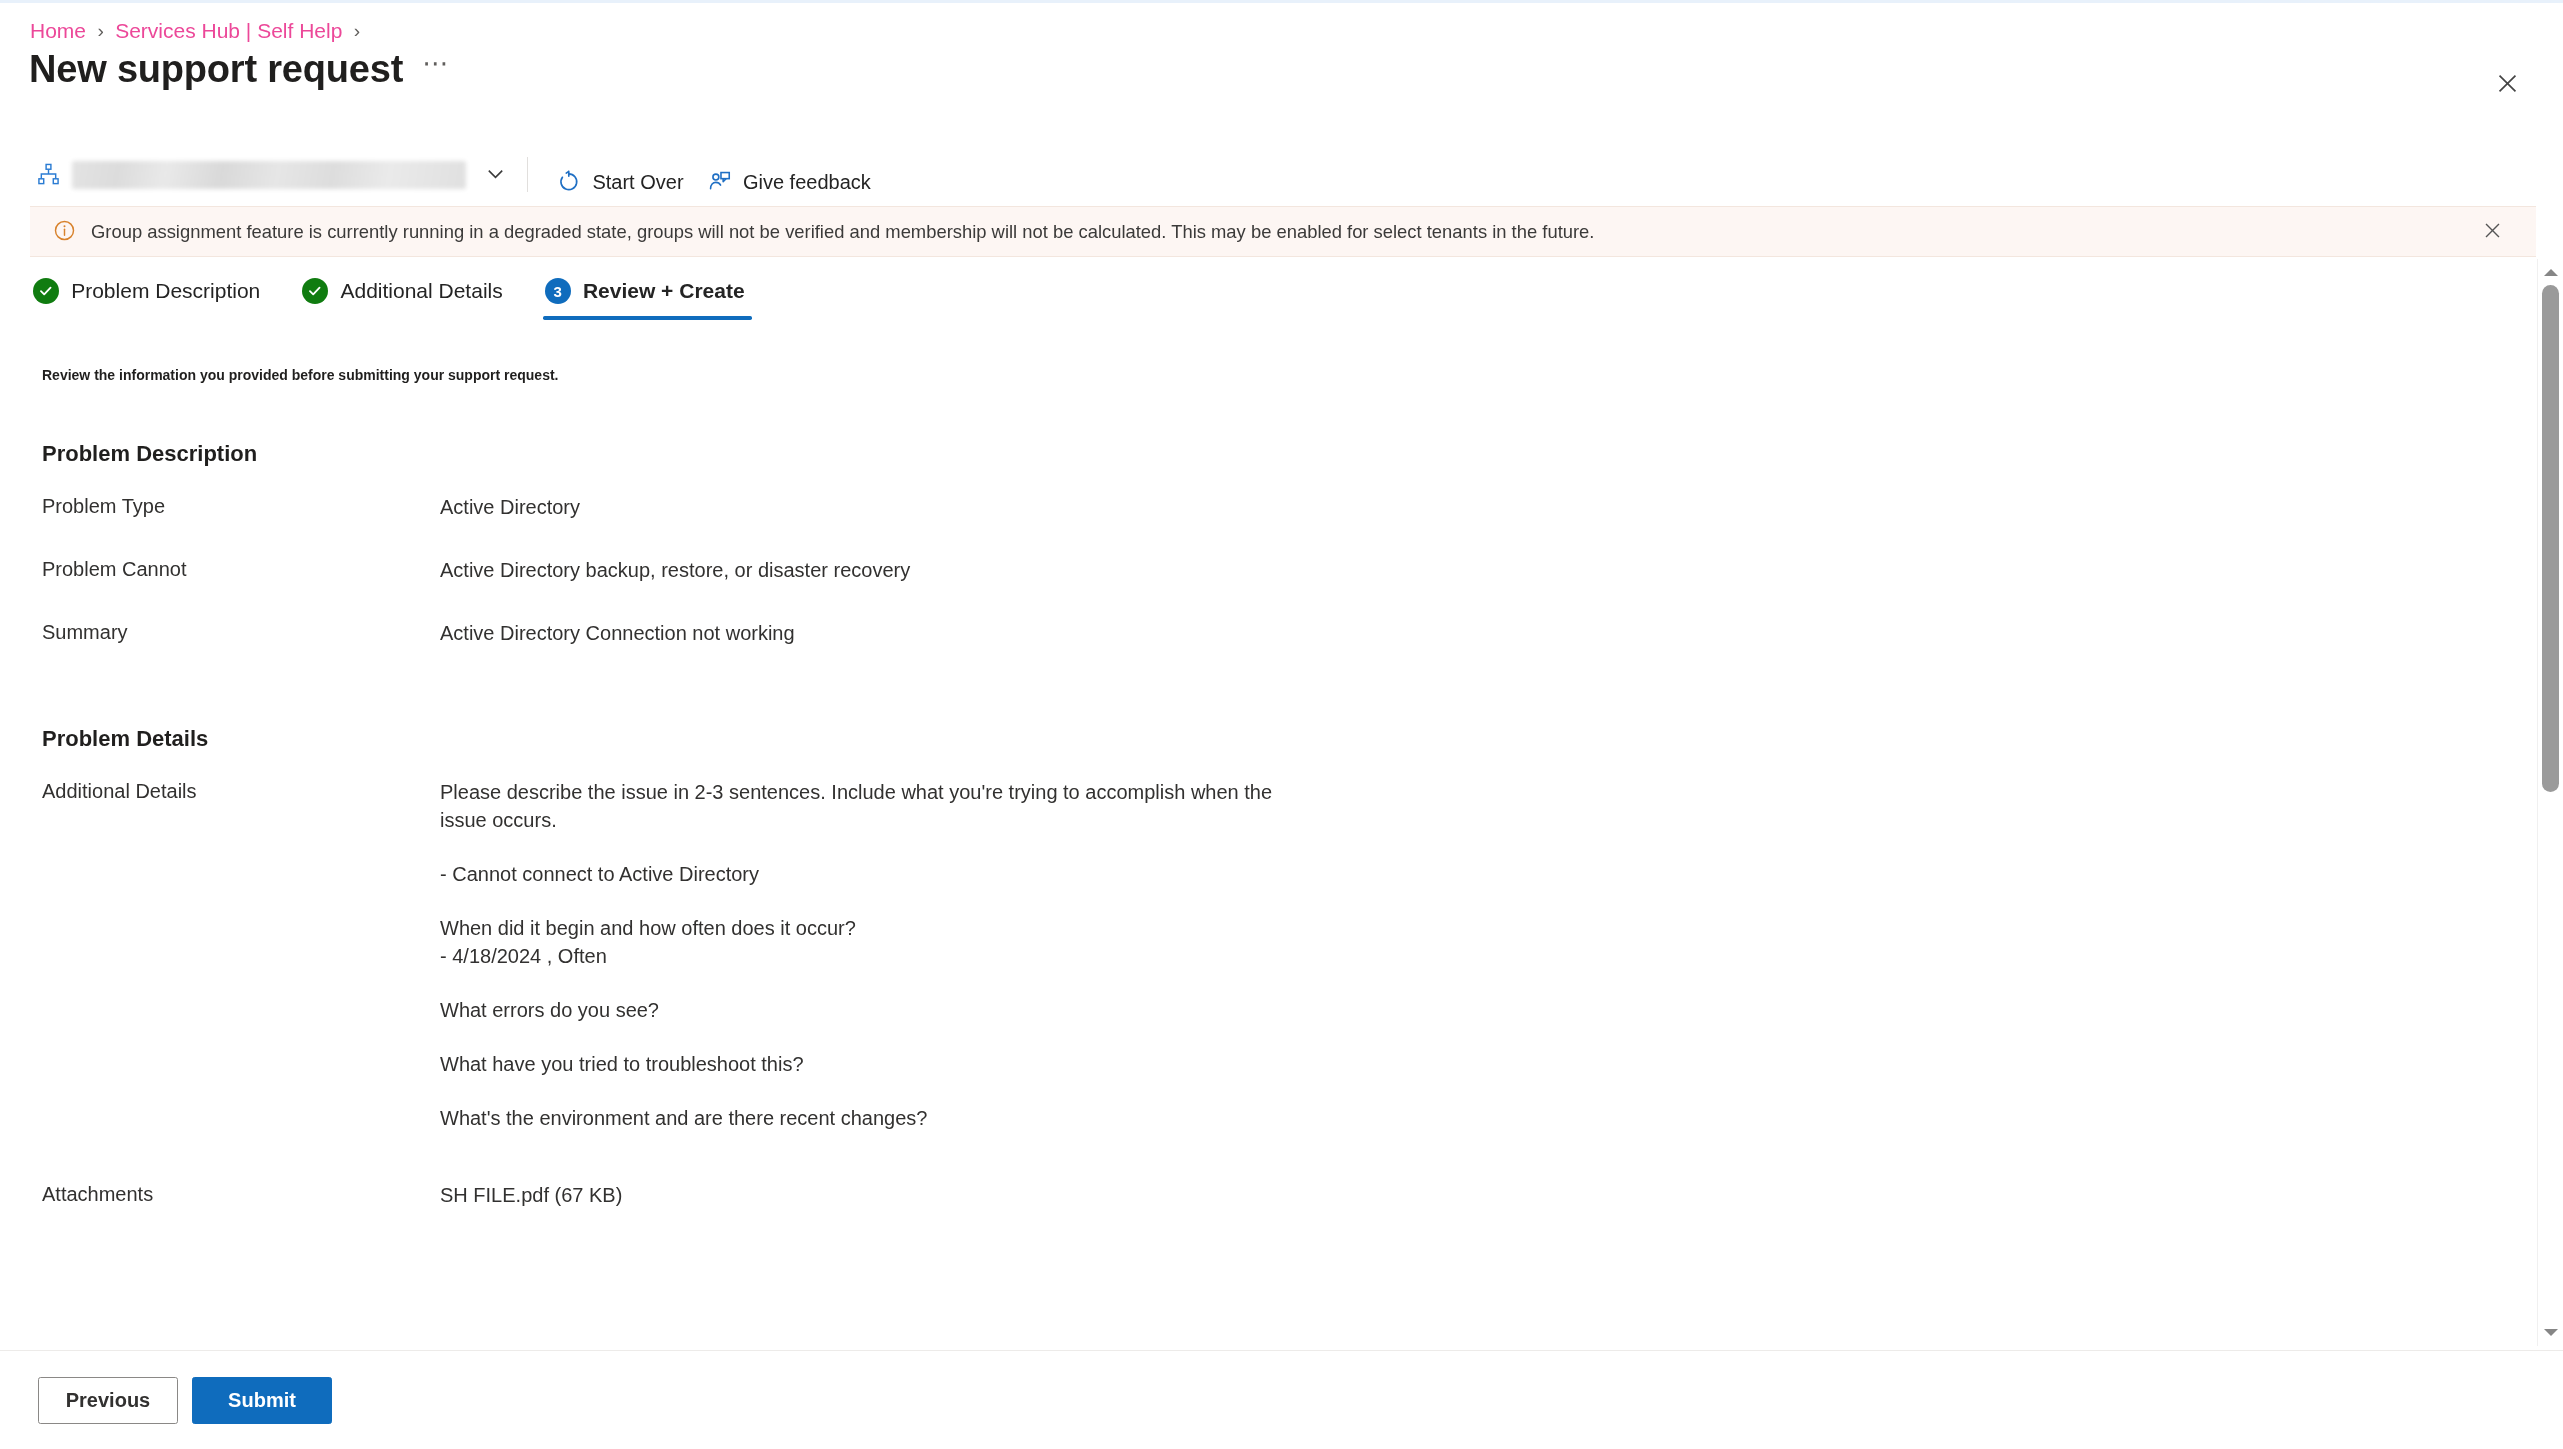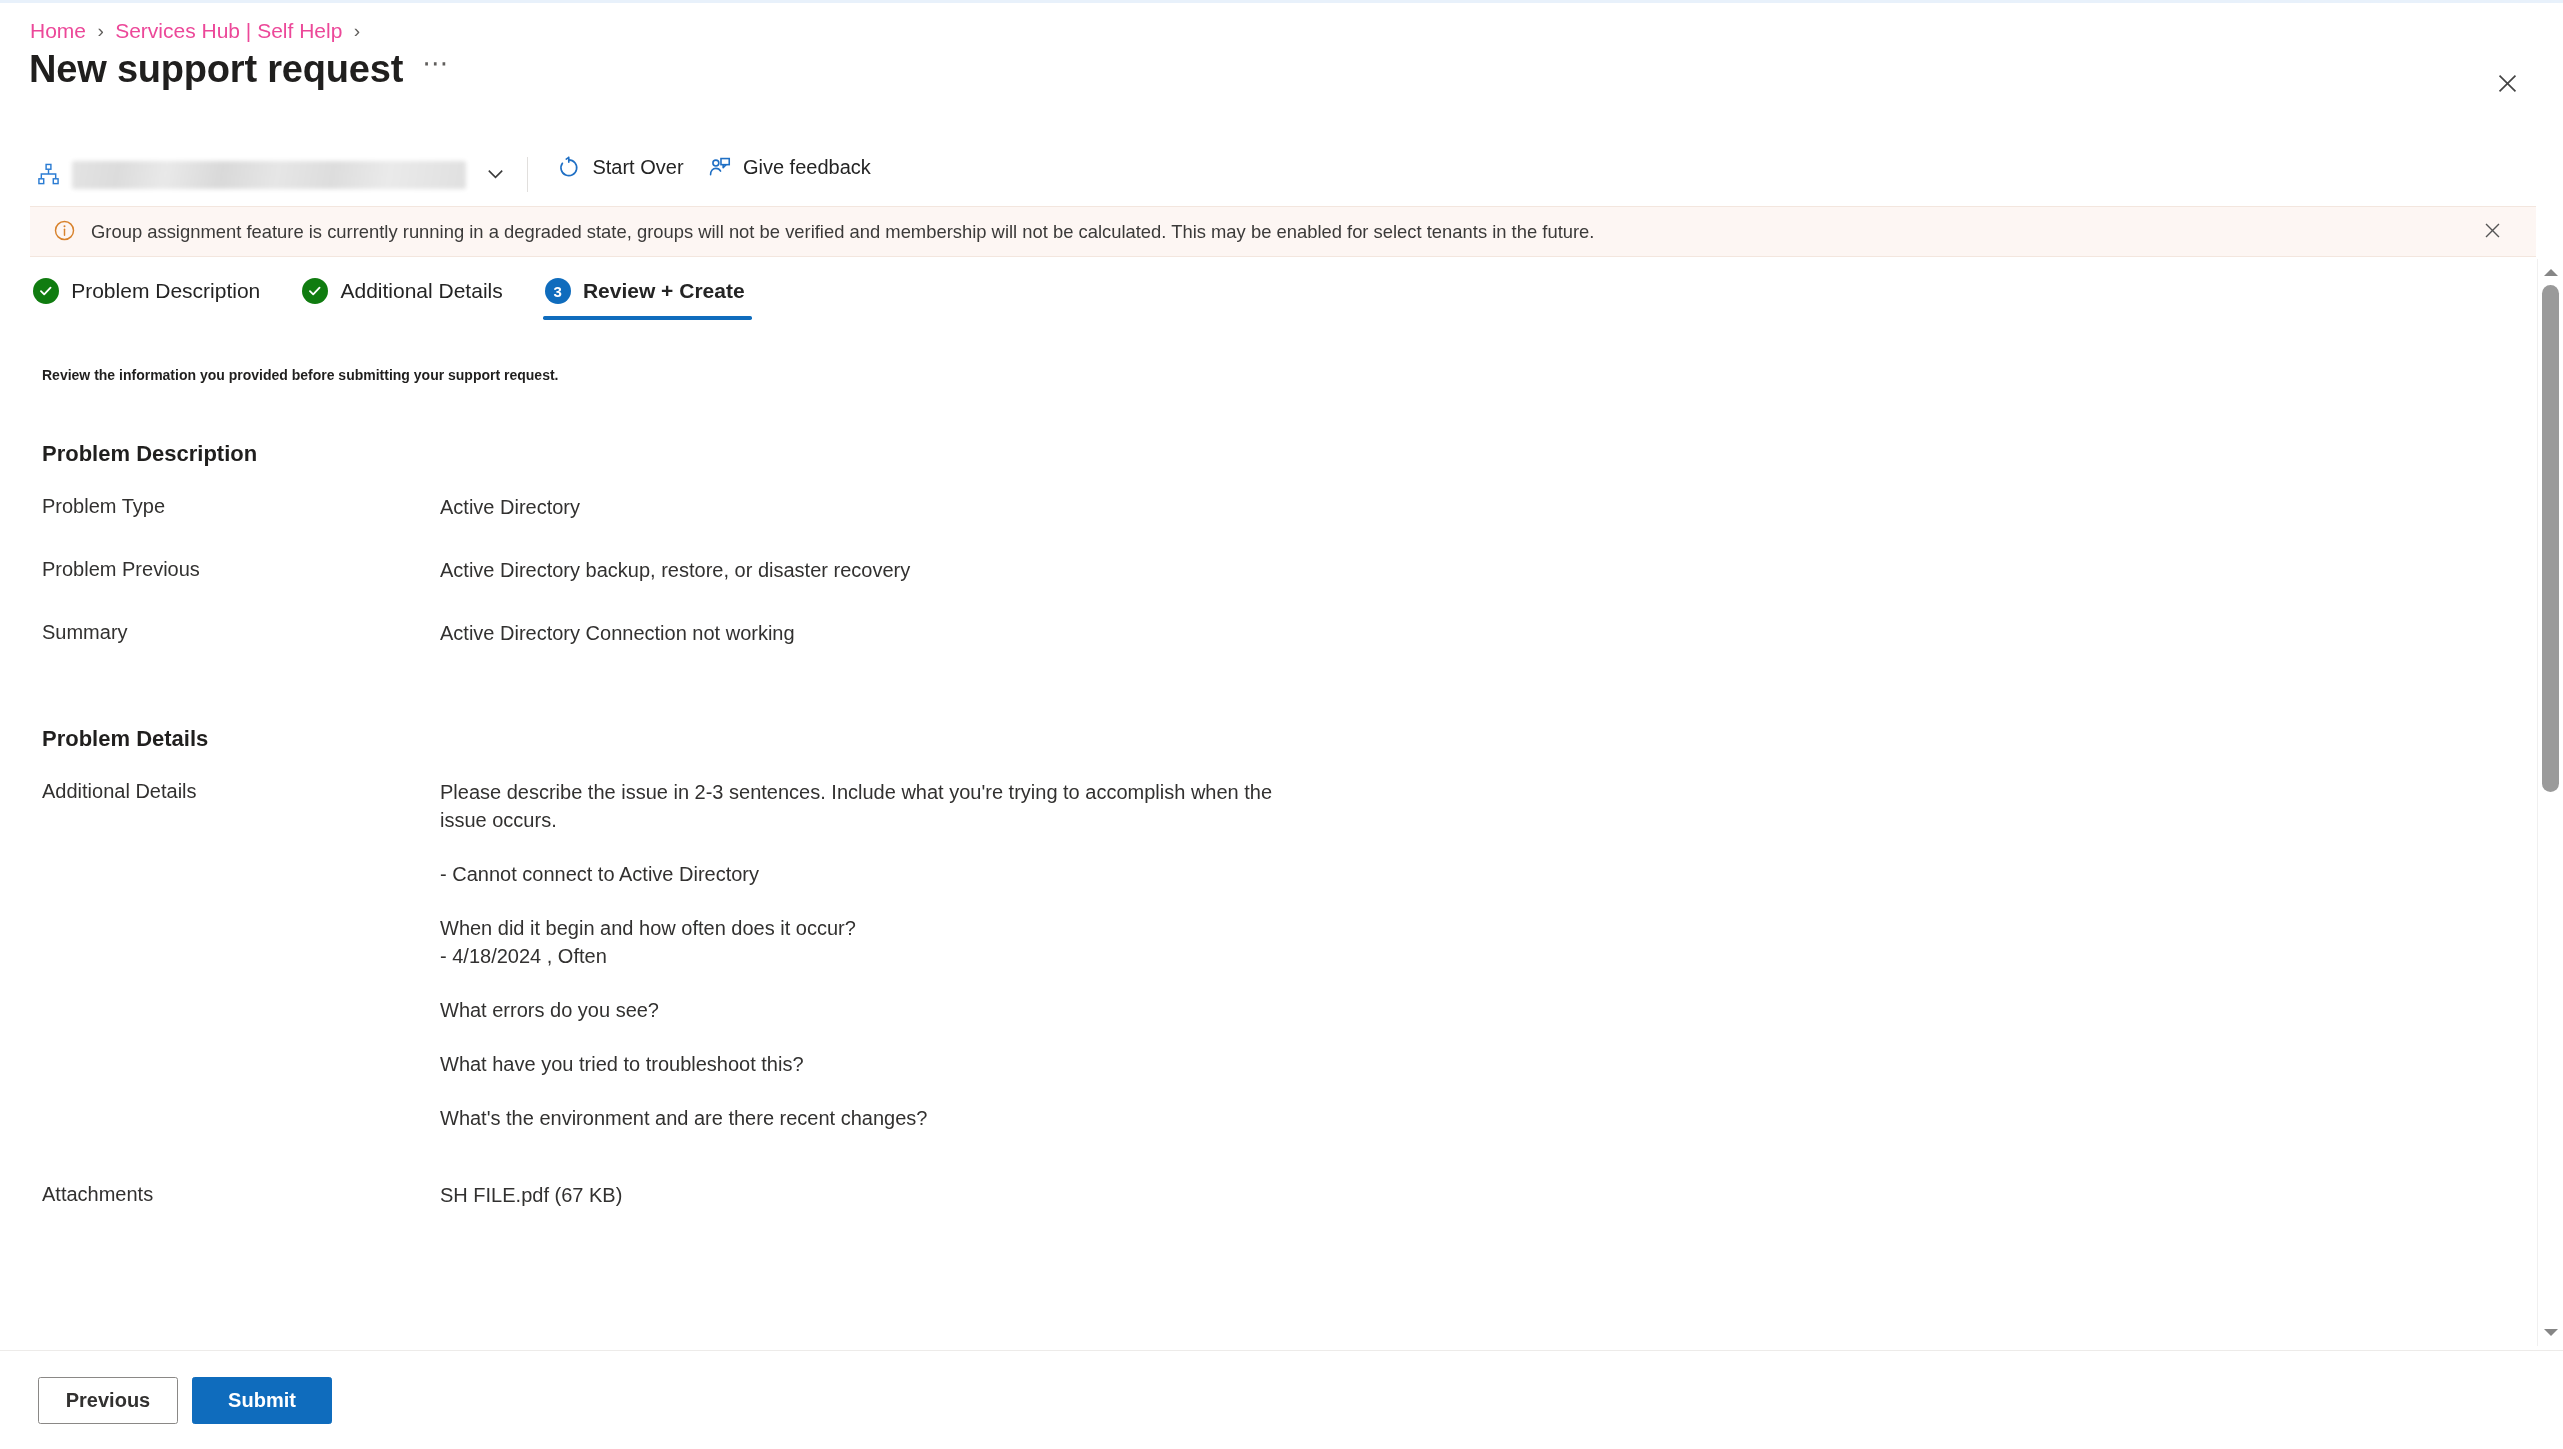--- a/index.html
+++ b/index.html
@@ -119,21 +119,21 @@
     margin-left: 10.5px;
   }
   .tb-divider {
     width: 0.9px;
     height: 35px;
     background: #e1dfdd;
     margin: 0 17.5px 0 12.2px;
   }
   .tb-btn {
     display: flex;
-    align-items: flex-start;
+    align-items: flex-end;
     gap: 11.4px;
     height: 38px;
     padding: 0 12.2px;
     cursor: pointer;
     font-size: 20px;
     color: #242424;
     white-space: nowrap;
   }
   .tb-btn svg { display:block; flex: 0 0 auto; }
 
@@ -463,21 +463,21 @@
     <div>
       <div class="section-head">Problem Description</div>
 
 
       <div class="field-row">
         <div class="field-label">Problem Type</div>
         <div class="field-value">Active Directory</div>
       </div>
 
       <div class="field-row">
-        <div class="field-label">Problem Previous</div>
+        <div class="field-label">Problem Cannot</div>
         <div class="field-value">Active Directory backup, restore, or disaster recovery</div>
       </div>
 
       <div class="field-row">
         <div class="field-label">Summary</div>
         <div class="field-value">Active Directory Connection not working</div>
       </div>
     </div>
 
     <div class="section-gap"></div>

